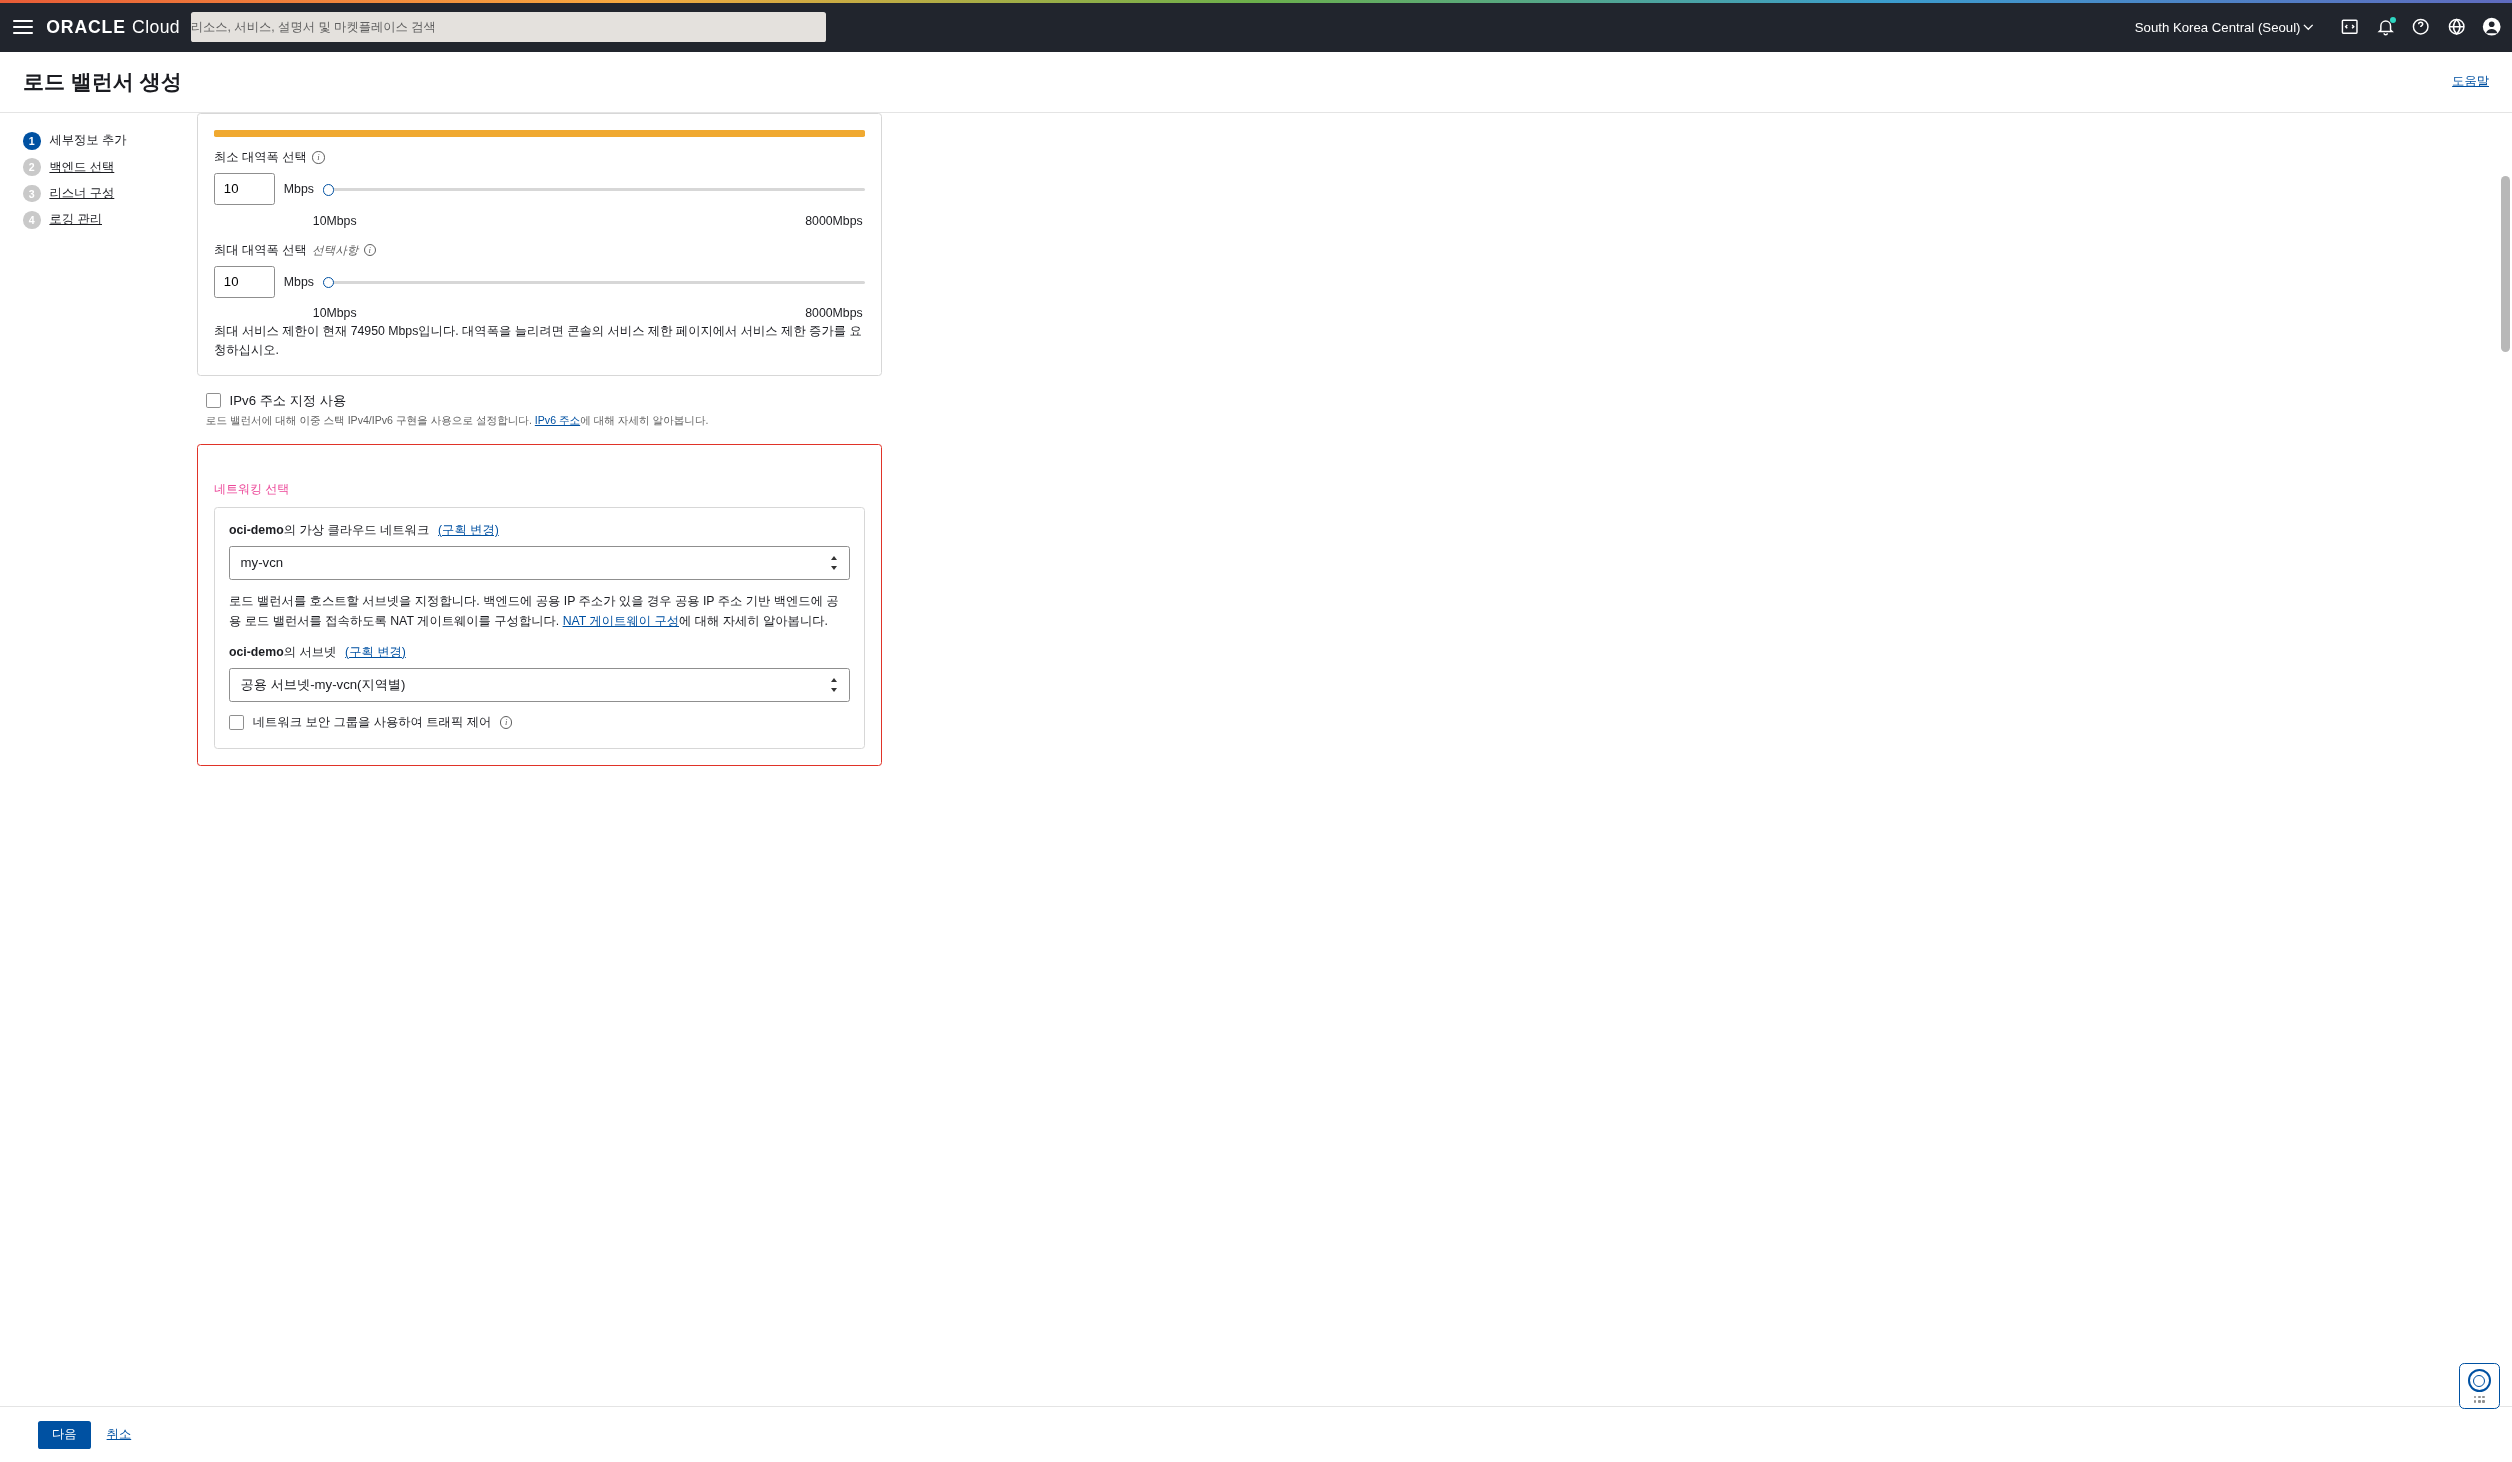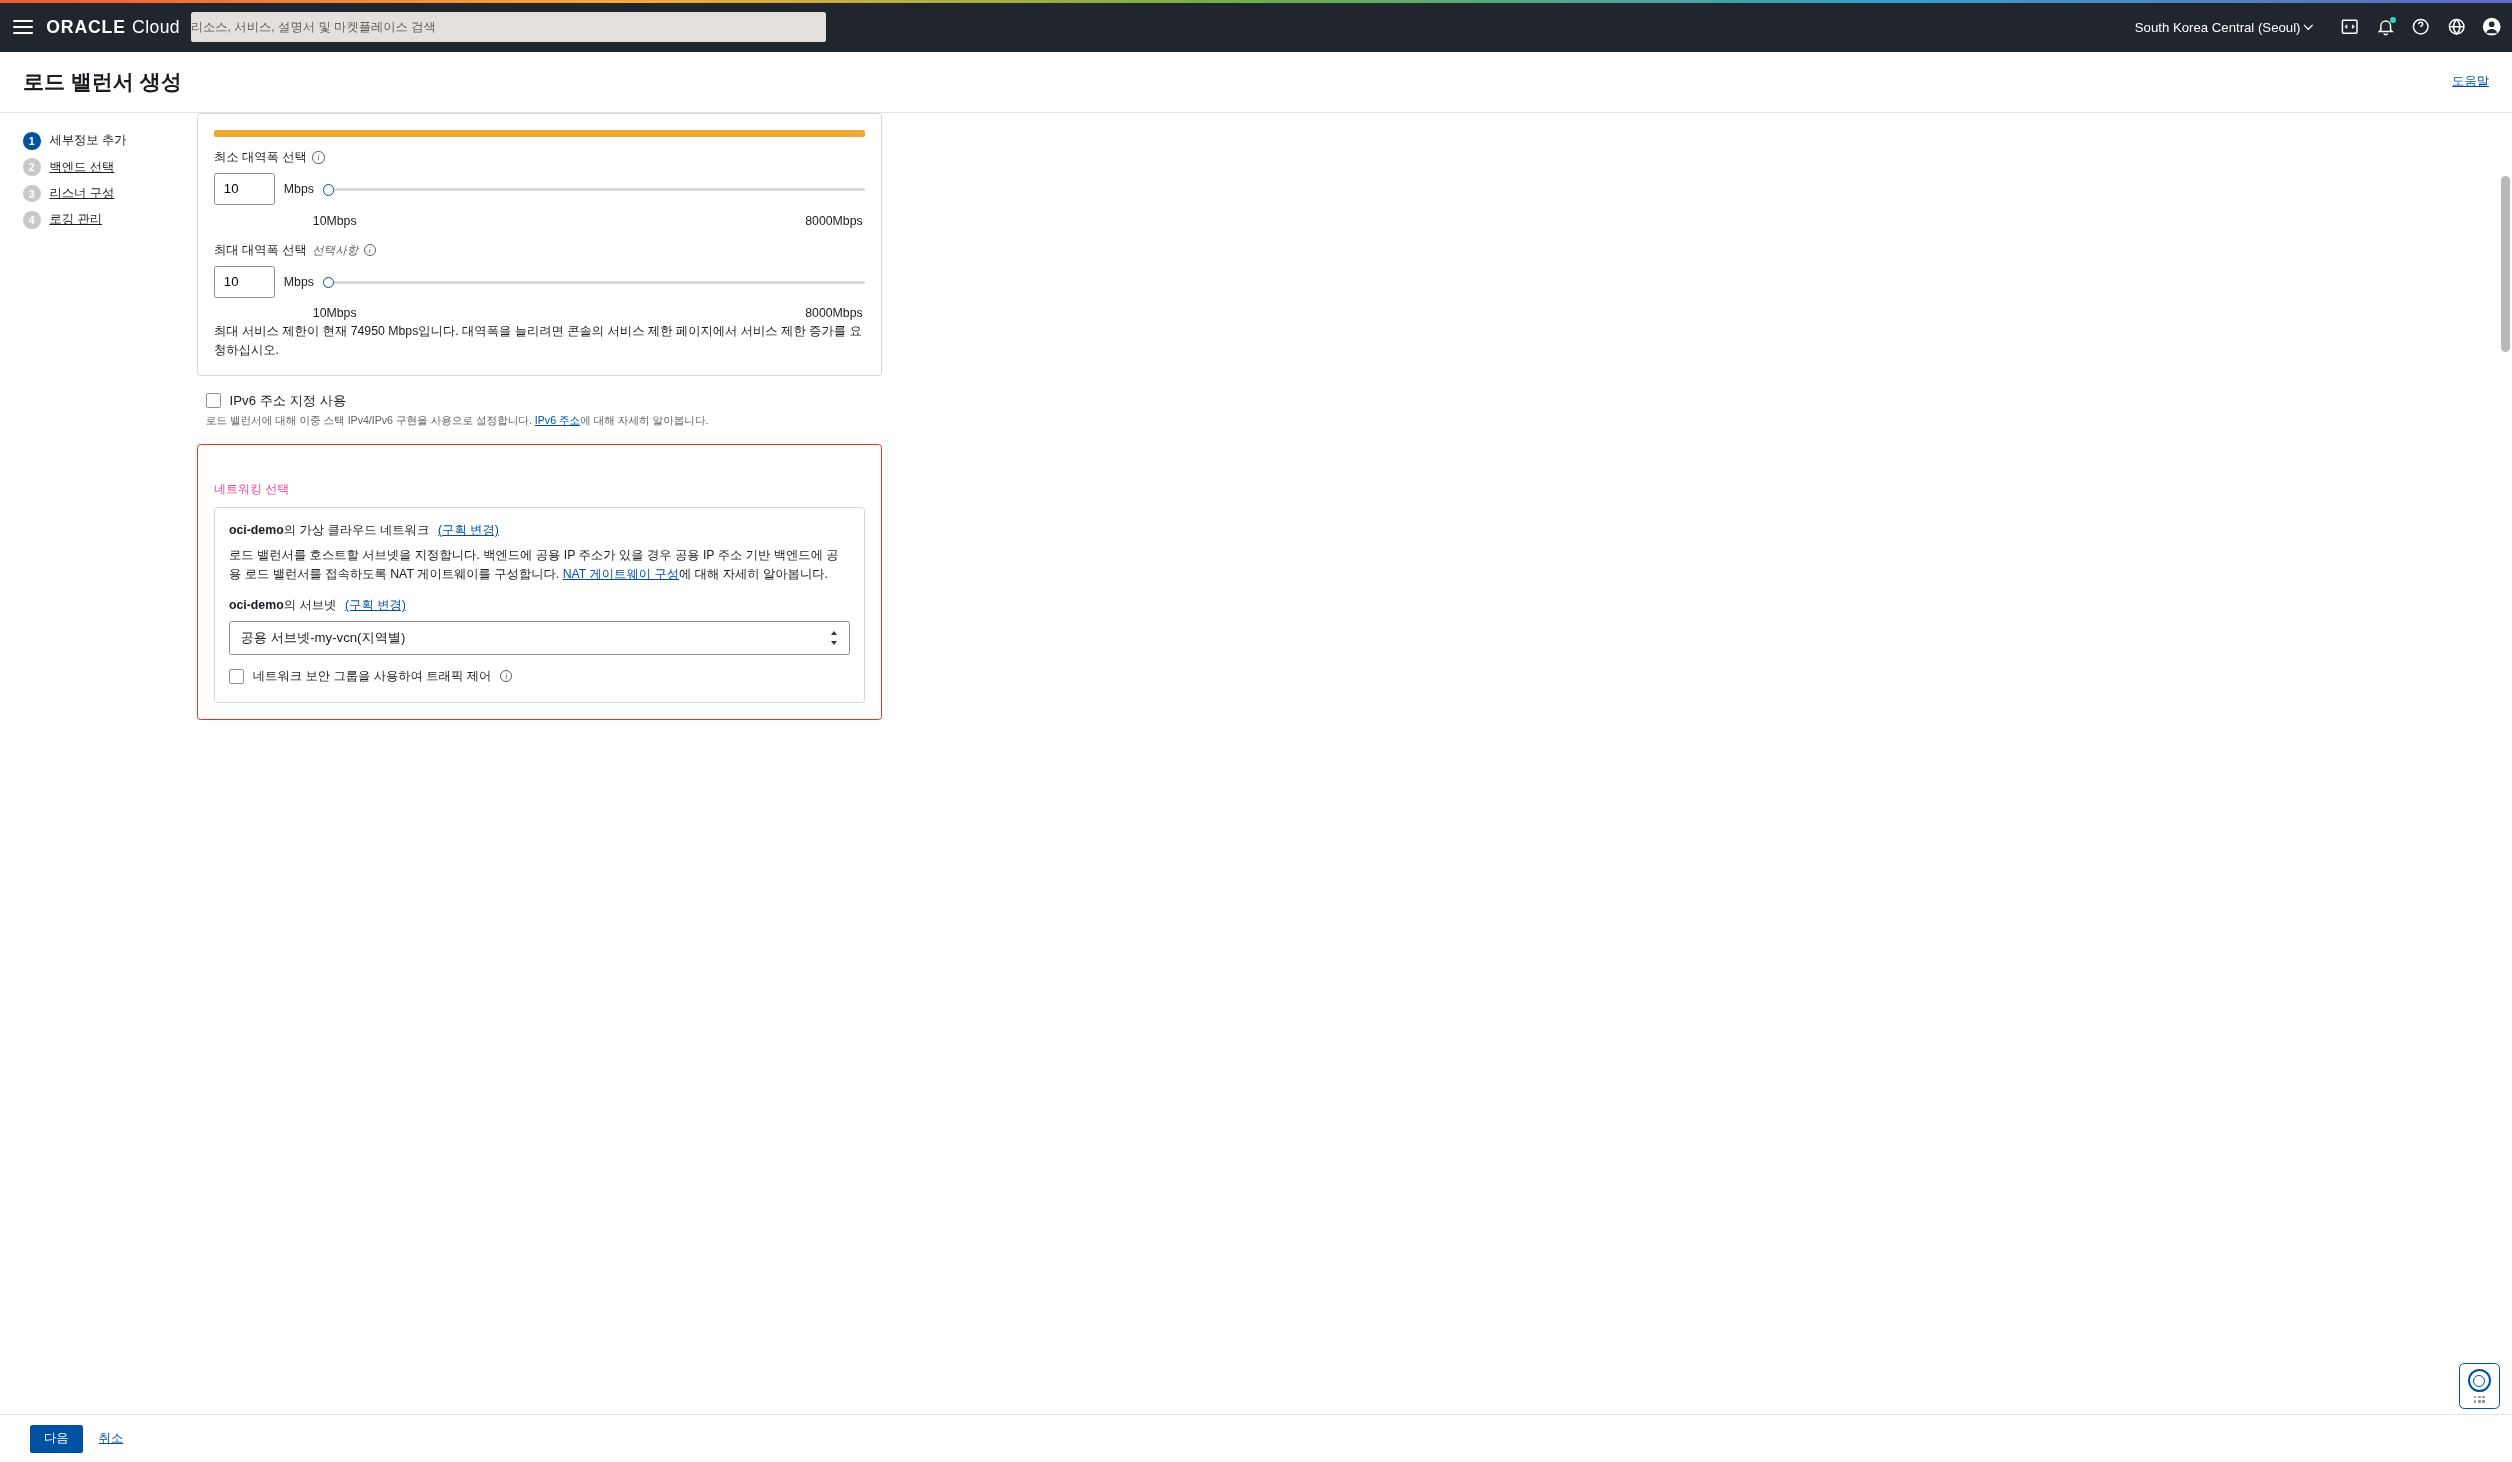--- a/index.html
+++ b/index.html
@@ -82,21 +82,21 @@
     .select-chevrons { position: absolute; right: 8.8px; top: 50%; transform: translateY(-50%); width: 8.8px; height: 14px; }
     .select-chevrons::before, .select-chevrons::after { content: ''; position: absolute; left: 0; width: 0; height: 0; border-left: 3.5px solid transparent; border-right: 3.5px solid transparent; }
     .select-chevrons::before { top: 0; border-bottom: 4.4px solid #333; }
     .select-chevrons::after { bottom: 0; border-top: 4.4px solid #333; }
     
     .subnet-desc { font-size: 12.3px; line-height: 1.6; margin-bottom: 12.3px; }
     
     .ipv6-block { margin-bottom: 16px; padding-left: 8.8px; }
     
     
-    .footer { position: fixed; bottom: 0; left: 0; right: 0; height: 48px; border-top: 0.9px solid #e4e4e4; background: #fff; display: flex; align-items: center; padding: 0 30px; gap: 16px; }
+    .footer { position: fixed; bottom: 0; left: 0; right: 0; height: 56px; border-top: 0.9px solid #e4e4e4; background: #fff; display: flex; align-items: center; padding: 0 38px; gap: 16px; }
     .btn-primary { background: #0051a2; color: #fff; border: none; height: 28px; padding: 0 14px; border-radius: 2.6px; font-size: 12.3px; cursor: pointer; }
     .btn-link { color: #0051a2; text-decoration: underline; background: none; border: none; font-size: 12.3px; cursor: pointer; }
     
     
     .support-float { position: fixed; bottom: 53px; right: 12.3px; width: 41px; border: 1.8px solid #0051a2; border-radius: 5.3px; background: #fff; display: flex; flex-direction: column; align-items: center; padding: 5.3px 0; gap: 3.5px; cursor: pointer; }
     .lifebuoy { width: 23px; height: 23px; border: 2.6px solid #0051a2; border-radius: 50%; position: relative; }
     .lifebuoy::before { content: ''; position: absolute; inset: 3.5px; border: 1.8px solid #0051a2; border-radius: 50%; }
     .dots-grid { display: grid; grid-template-columns: repeat(3, 2.6px); gap: 1.8px; }
     .dots-grid span { width: 2.6px; height: 2.6px; background: #8f8f8f; border-radius: 0.9px; }
     
@@ -242,20 +242,24 @@
     </div>
 
     <div class="card highlight">
       <div class="section-title">네트워킹 선택</div>
 
       <div style="border: 0.9px solid #d7d7d7; border-radius: 3.5px; padding: 14px;">
         <div class="select-label">
           <span><strong>oci-demo</strong><span>의 가상 클라우드 네트워크</span></span>
           <a class="change-link">(구획 변경)</a>
         </div>
+        <div class="select-box">
+          <span>my-vcn</span>
+          <span class="select-chevrons"></span>
+        </div>
 
         <p class="subnet-desc">
           <span>로드 밸런서를 호스트할 서브넷을 지정합니다. 백엔드에 공용 IP 주소가 있을 경우 공용 IP 주소 기반 백엔드에 공용 로드 밸런서를 접속하도록 NAT 게이트웨이를 구성합니다. </span><a class="inline-link">NAT 게이트웨이 구성</a><span>에 대해 자세히 알아봅니다.</span>
         </p>
 
         <div class="select-label">
           <span><strong>oci-demo</strong><span>의 서브넷</span></span>
           <a class="change-link">(구획 변경)</a>
         </div>
         <div class="select-box">

